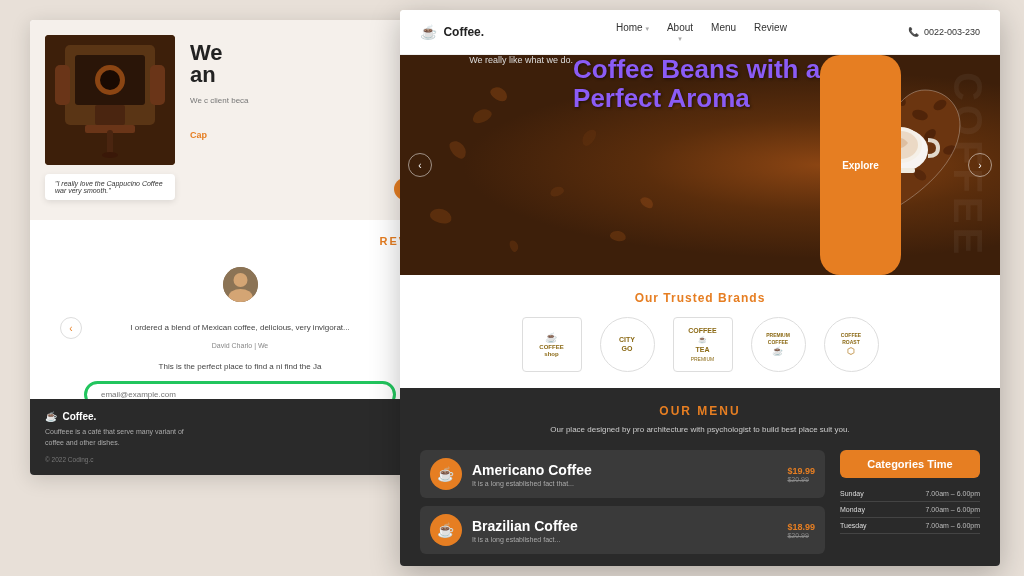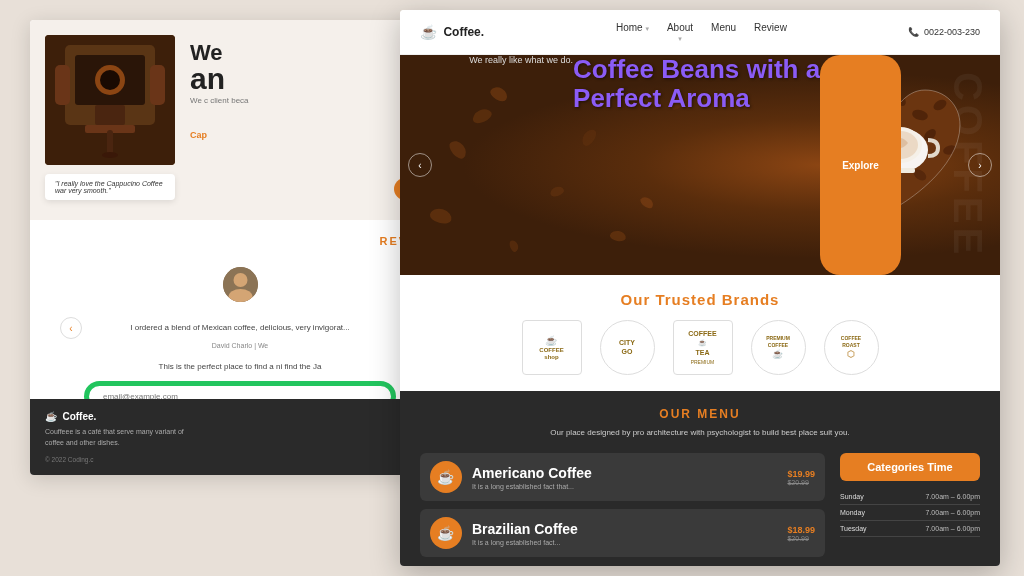--- a/index.html
+++ b/index.html
@@ -163,21 +163,21 @@
       text-align: center;
       line-height: 1.5;
       margin-bottom: 8px;
       padding: 0 20px;
     }
 
     .bg-email-input {
       width: 80%;
       margin: 0 auto;
       display: block;
-      border: 5px solid #22c55e;
+      border: 3px solid #22c55e;
       border-radius: 20px;
       padding: 6px 14px;
       font-size: 8px;
       color: #aaa;
     }
 
     .bg-footer {
       background: #2a2a2a;
       color: #fff;
       padding: 12px 15px;
@@ -401,21 +401,21 @@
 
     
     .brands {
       background: #fff;
       padding: 16px 20px;
       text-align: center;
     }
 
     .brands-title {
       color: #e67e22;
-      font-size: 15px;
+      font-size: 12px;
       font-weight: 700;
       letter-spacing: 1px;
       margin-bottom: 12px;
     }
 
     .brands-logos {
       display: flex;
       justify-content: center;
       align-items: center;
       gap: 18px;
@@ -621,21 +621,21 @@
         <rect x="40" y="90" width="50" height="8" rx="2" fill="#6a3518"></rect>
         <circle cx="65" cy="45" r="15" fill="#8B4513"></circle>
         <circle cx="65" cy="45" r="10" fill="#1a0a02"></circle>
         <rect x="62" y="95" width="6" height="25" rx="3" fill="#4a2510"></rect>
         <ellipse cx="65" cy="120" rx="8" ry="3" fill="#3a1808"></ellipse>
         <rect x="10" y="30" width="15" height="40" rx="5" fill="#6a3518"></rect>
         <rect x="105" y="30" width="15" height="40" rx="5" fill="#6a3518"></rect>
       </svg>
     </div>
     <div class="bg-heading">We</div>
-    <div style="position:absolute;top:42px;left:160px;font-size:30px;font-weight:700;color:#222;">an</div>
+    <div style="position:absolute;top:42px;left:160px;font-size:22px;font-weight:700;color:#222;">an</div>
     <div class="bg-subtext">We c client beca</div>
     <div style="position:absolute;top:110px;left:160px;font-size:9px;color:#e67e22;font-weight:600;">Cap</div>
     <div class="bg-caption-box">"I really love the Cappucino Coffee war very smooth."</div>
     <button class="bg-explore-btn">→</button>
   </div>
 
   <div class="bg-review-section" style="position:relative;padding:15px 15px;">
     <div class="bg-review-title">REVIEW</div>
 
     <div style="display:flex;justify-content:center;margin-bottom:10px;">

